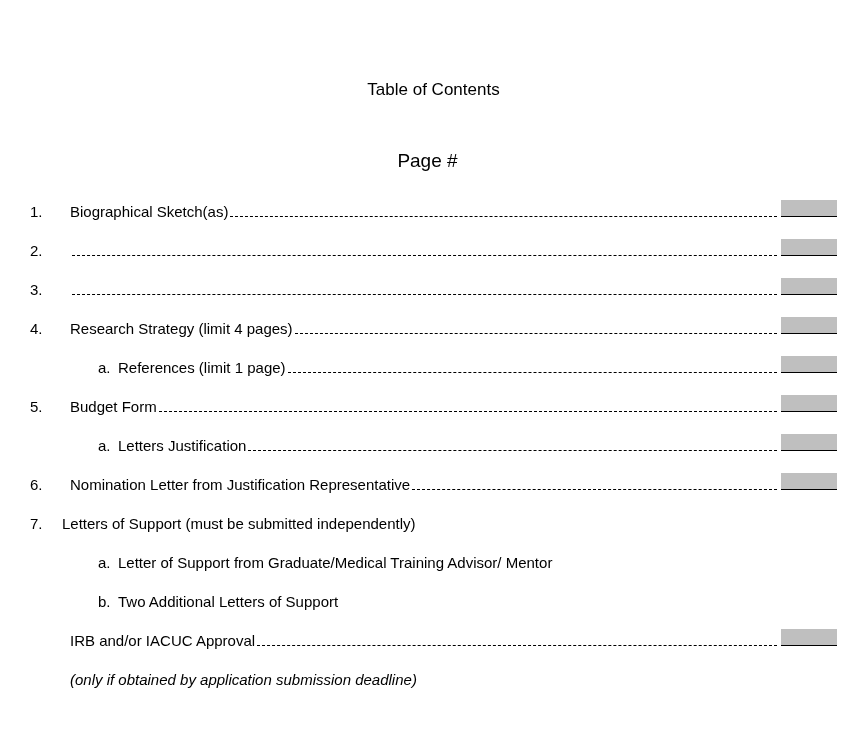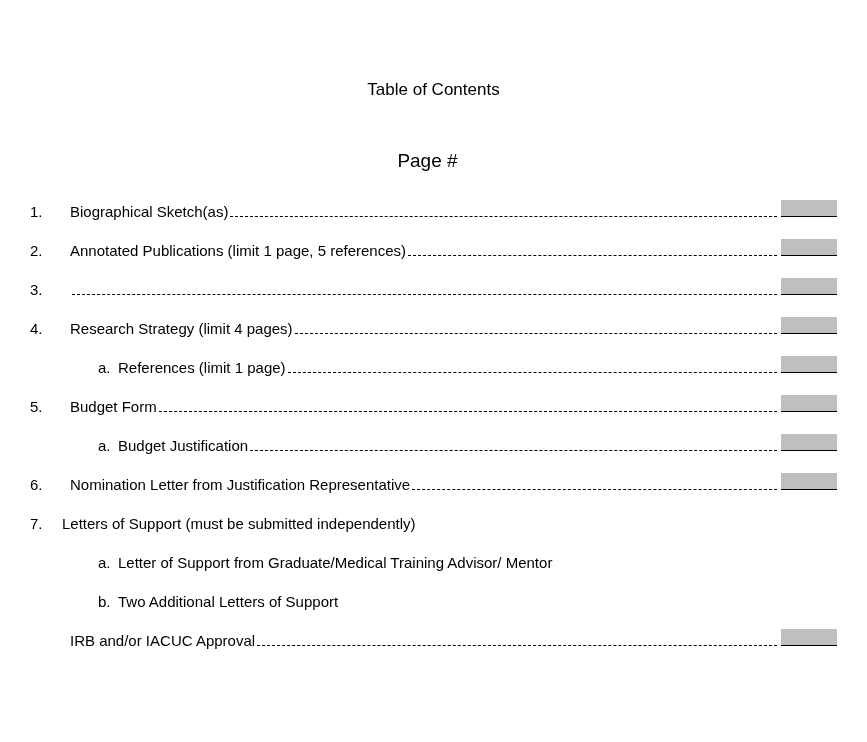--- a/index.html
+++ b/index.html
@@ -93,21 +93,20 @@
     <span class="num">1.</span>
     <span class="indent-num" style="width:16px"></span>
     <span class="label">Biographical Sketch(as)</span>
     <span class="leader"></span>
     <span class="page-field"></span>
   </li>
 
   <li class="toc-item">
     <span class="num">2.</span>
     <span class="indent-num" style="width:16px"></span>
-    <span class="label">Annotated Publications (limit 1 page, 5 references)</span>
     <span class="leader"></span>
     <span class="page-field"></span>
   </li>
 
   <li class="toc-item">
     <span class="num">3.</span>
     <span class="indent-num" style="width:16px"></span>
     <span class="leader"></span>
     <span class="page-field"></span>
   </li>
@@ -132,21 +131,21 @@
     <span class="num">5.</span>
     <span class="indent-num" style="width:16px"></span>
     <span class="label">Budget Form</span>
     <span class="leader"></span>
     <span class="page-field"></span>
   </li>
 
   <li class="toc-item">
     <span class="indent-sub"></span>
     <span class="sub-letter">a.</span>
-    <span class="label">Budget Justification</span>
+    <span class="label">Letters Justification</span>
     <span class="leader"></span>
     <span class="page-field"></span>
   </li>
 
   <li class="toc-item">
     <span class="num">6.</span>
     <span class="indent-num" style="width:16px"></span>
     <span class="label">Nomination Letter from Justification Representative</span>
     <span class="leader"></span>
     <span class="page-field"></span>
@@ -176,14 +175,20 @@
     <span class="page-field"></span>
   </li>
 
   <li class="toc-item">
     <span class="indent-num" style="width:40px"></span>
     <span class="label">IRB and/or IACUC Approval</span>
     <span class="leader"></span>
     <span class="page-field"></span>
   </li>
 
+  <li class="toc-item no-leader no-field">
+    <span class="indent-num" style="width:40px"></span>
+    <span class="label italic">(only if obtained by application submission deadline)</span>
+    <span class="leader"></span>
+    <span class="page-field"></span>
+  </li>
 
 </ul>
 
 </body></html>

